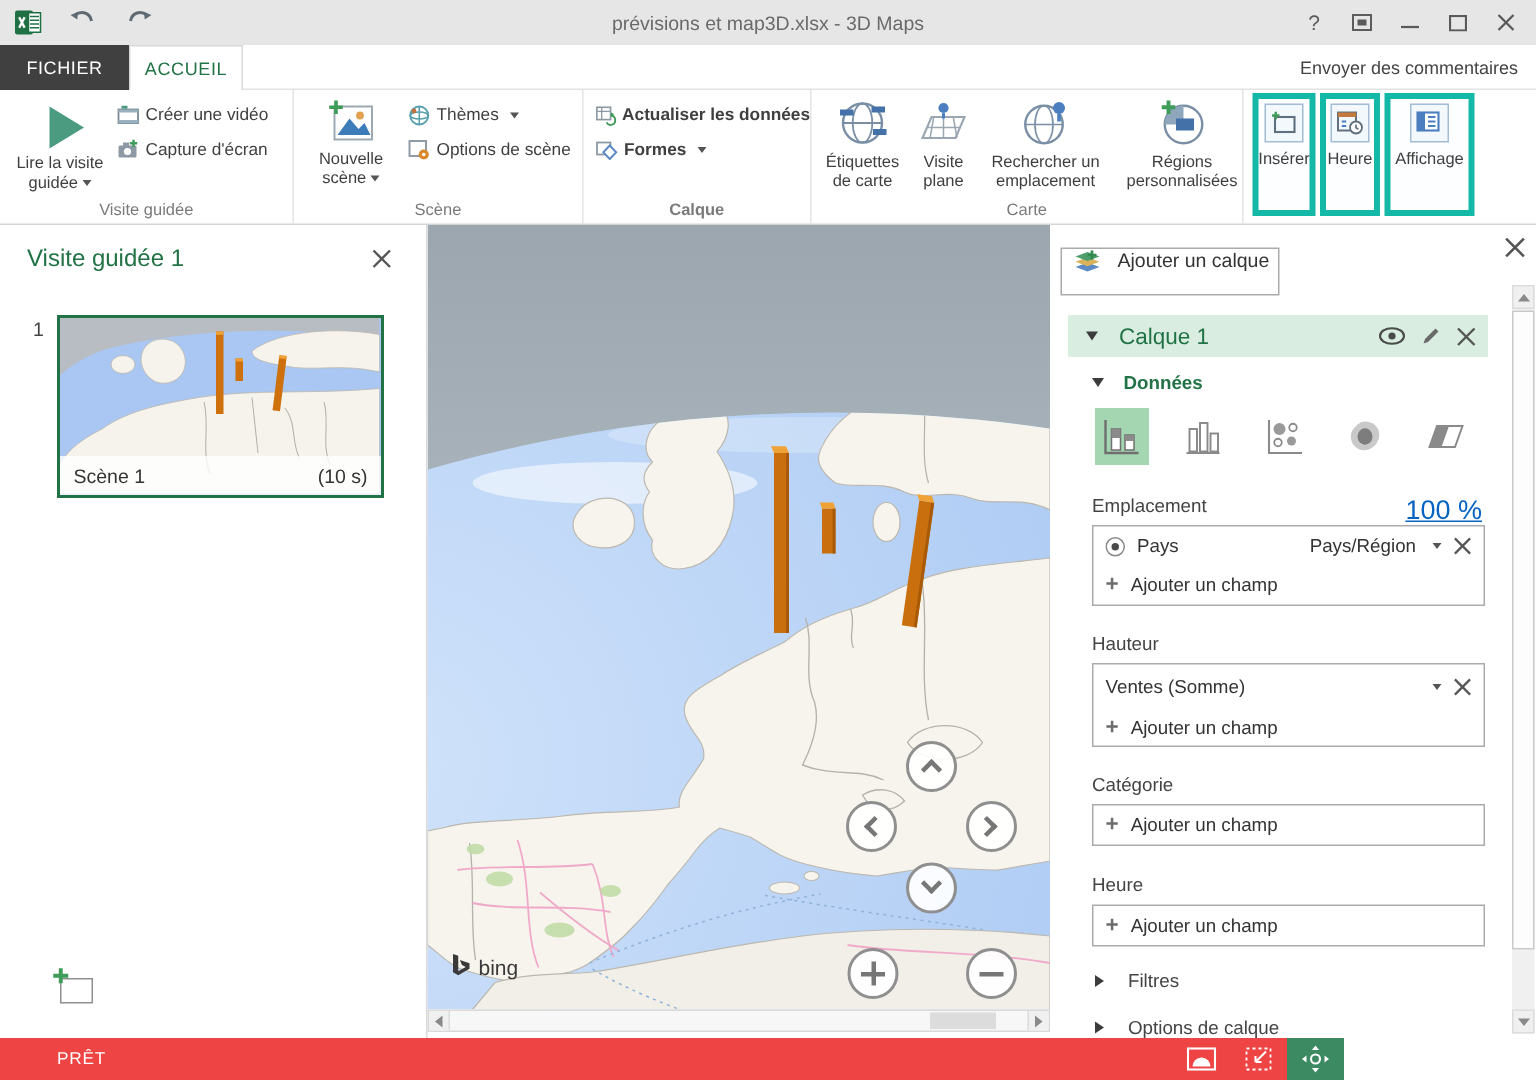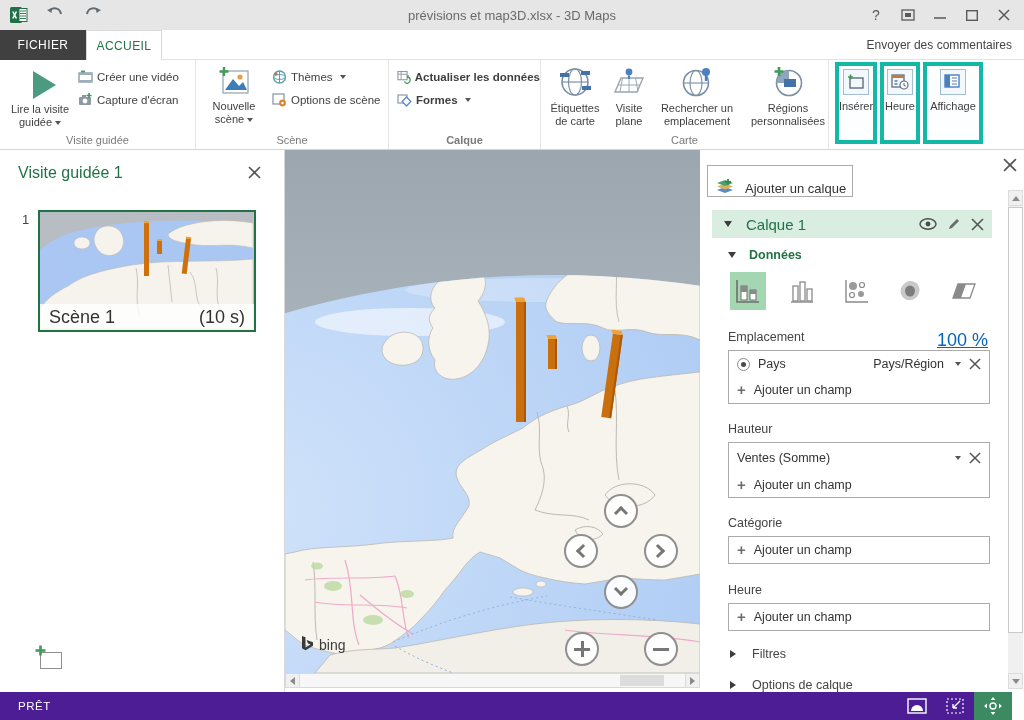--- a/index.html
+++ b/index.html
@@ -40,41 +40,41 @@
   .chunk .clabel { font-size:11px; color:#3F3F3F; margin-top:5px; }
   .playtri { width:0; height:0; border-top:14px solid transparent; border-bottom:14px solid transparent; border-left:23px solid #4A9B7F; margin:5px 0 0 8px; }
 
   
   .leftpane { position:absolute; left:0; top:150px; width:285px; height:542px; background:#fff; border-right:1px solid #D8D8D8; }
   .tour-title { position:absolute; left:18px; top:14px; font-size:16px; color:#217346; }
   .pane-x { position:absolute; width:16px; height:16px; color:#555; font-size:14px; line-height:16px; text-align:center; }
   .scene-num { position:absolute; left:22px; top:62px; font-size:13px; color:#444; }
   .thumb { position:absolute; left:38px; top:60px; width:218px; height:122px; border:2.5px solid #217346; background:#A9C7F2; }
   .thumb svg { display:block; }
-  .thumb-bar { position:absolute; left:0; bottom:0; width:100%; height:26px; background:rgba(255,255,255,0.78); display:flex; align-items:center; justify-content:space-between; padding:0 9px; font-size:18px; color:#333; }
+  .thumb-bar { position:absolute; left:0; bottom:0; width:100%; height:26px; background:rgba(255,255,255,0.78); display:flex; align-items:center; justify-content:space-between; padding:0 9px; font-size:13px; color:#333; }
   .addscene { position:absolute; left:38px; top:498px; width:26px; height:22px; }
   .addscene .box { position:absolute; left:2px; top:4px; width:22px; height:17px; border:1px solid #8F8F8F; background:#fff; }
   .addscene .plus { position:absolute; left:-3px; top:-3px; }
 
   .mappane { position:absolute; left:285px; top:150px; width:415px; height:523px; overflow:hidden; }
   .mappane svg { display:block; }
   .navbtn { position:absolute; width:34px; height:34px; border-radius:50%; background:rgba(255,255,255,0.92); border:2px solid #8F8F8F; }
   .chev { position:absolute; width:10px; height:10px; border-left:3px solid #767676; border-bottom:3px solid #767676; }
   .zline-h { position:absolute; left:7px; top:13.5px; width:16px; height:3px; background:#767676; }
   .zline-v { position:absolute; left:13.5px; top:7px; width:3px; height:16px; background:#767676; }
   .bing { position:absolute; left:16px; top:486px; display:flex; align-items:center; gap:5px; color:#3A3A3A; font-size:14px; }
   .hscroll { position:absolute; left:285px; top:673px; width:415px; height:15px; background:#F7F7F7; border:1px solid #D9D9D9; display:flex; }
   .hs-arrow { width:14px; height:100%; background:#F0F0F0; border-right:1px solid #DCDCDC; display:flex; align-items:center; justify-content:center; }
   .hs-arrow.r { border-right:none; border-left:1px solid #DCDCDC; }
   .hs-track { flex:1; position:relative; }
   .hs-thumb { position:absolute; left:83%; top:1px; width:44px; height:11px; background:#DCDCDC; }
   .tri { width:0; height:0; }
 
   .rightpane { position:absolute; left:700px; top:150px; width:324px; height:542px; background:#fff; }
-  .addlayer { position:absolute; left:7px; top:15px; width:146px; height:32px; border:1px solid #ABABAB; background:#fff; display:flex; align-items:flex-end; gap:9px; padding-left:7px; font-size:13px; color:#333; }
+  .addlayer { position:absolute; left:7px; top:15px; width:146px; height:32px; border:1px solid #ABABAB; background:#fff; display:flex; align-items:flex-start; gap:9px; padding-left:7px; font-size:13px; color:#333; }
   .lyr-hdr { position:absolute; left:12px; top:60px; width:280px; height:28px; background:#D9EDE1; display:flex; align-items:center; font-size:15px; color:#217346; }
   .tri-down { width:0; height:0; border-left:4.5px solid transparent; border-right:4.5px solid transparent; border-top:6px solid #3c3c3c; }
   .tri-right { width:0; height:0; border-top:4.5px solid transparent; border-bottom:4.5px solid transparent; border-left:6px solid #3c3c3c; }
   .hdr-icons { margin-left:auto; display:flex; align-items:center; gap:10px; padding-right:8px; }
   .donnees { position:absolute; left:28px; top:98px; display:flex; align-items:center; gap:13px; font-size:12.5px; color:#217346; font-weight:bold; }
   .charttypes { position:absolute; left:30px; top:122px; display:flex; gap:18px; }
   .ct { width:36px; height:38px; display:flex; align-items:center; justify-content:center; }
   .ct.sel { background:#A4D6B2; }
   .flabel { position:absolute; left:28px; font-size:12.5px; color:#444; }
   .pct { position:absolute; right:36px; font-size:18px; color:#0563C1; text-decoration:underline; }
@@ -84,21 +84,21 @@
   .radio { width:13px; height:13px; border:1px solid #8a8a8a; border-radius:50%; position:relative; }
   .radio::after { content:""; position:absolute; left:3px; top:3px; width:5px; height:5px; border-radius:50%; background:#4a4a4a; }
   .plus-g { color:#6d6d6d; font-size:15px; font-weight:bold; line-height:12px; }
   .expander { position:absolute; left:30px; display:flex; align-items:center; gap:16px; font-size:12.5px; color:#444; }
 
   .vscroll { position:absolute; left:1008px; top:190px; width:15px; height:499px; background:#F0F0F0; }
   .vs-arrow { position:absolute; left:0; width:15px; height:16px; background:#F0F0F0; border:1px solid #DCDCDC; display:flex; align-items:center; justify-content:center; }
   .vs-thumb { position:absolute; left:0; top:17px; width:15px; height:426px; background:#FDFDFD; border:1px solid #C9C9C9; }
 
   
-  .statusbar { position:absolute; left:0; top:692px; width:1012px; height:28px; background:#4c1d95; display:flex; align-items:center; color:#fff; }
+  .statusbar { position:absolute; left:0; top:692px; width:896px; height:28px; background:#ef4444; display:flex; align-items:center; color:#fff;padding-left:20px; }
   .sb-ready { margin-left:18px; font-size:11.5px; letter-spacing:.5px; }
   .sb-done { margin-left:168px; font-size:11.5px; letter-spacing:.5px;margin-top:44px; }
   .sb-icons { margin-left:auto; display:flex; align-items:center; height:100%; }
   .sb-ic { width:38px; height:100%; display:flex; align-items:center; justify-content:center; }
   .sb-ic.hl { background:#3B8A61; }
   .icon-x line { stroke:#555; stroke-width:1.6; }
 </style>
 </head>
 <body>
 

